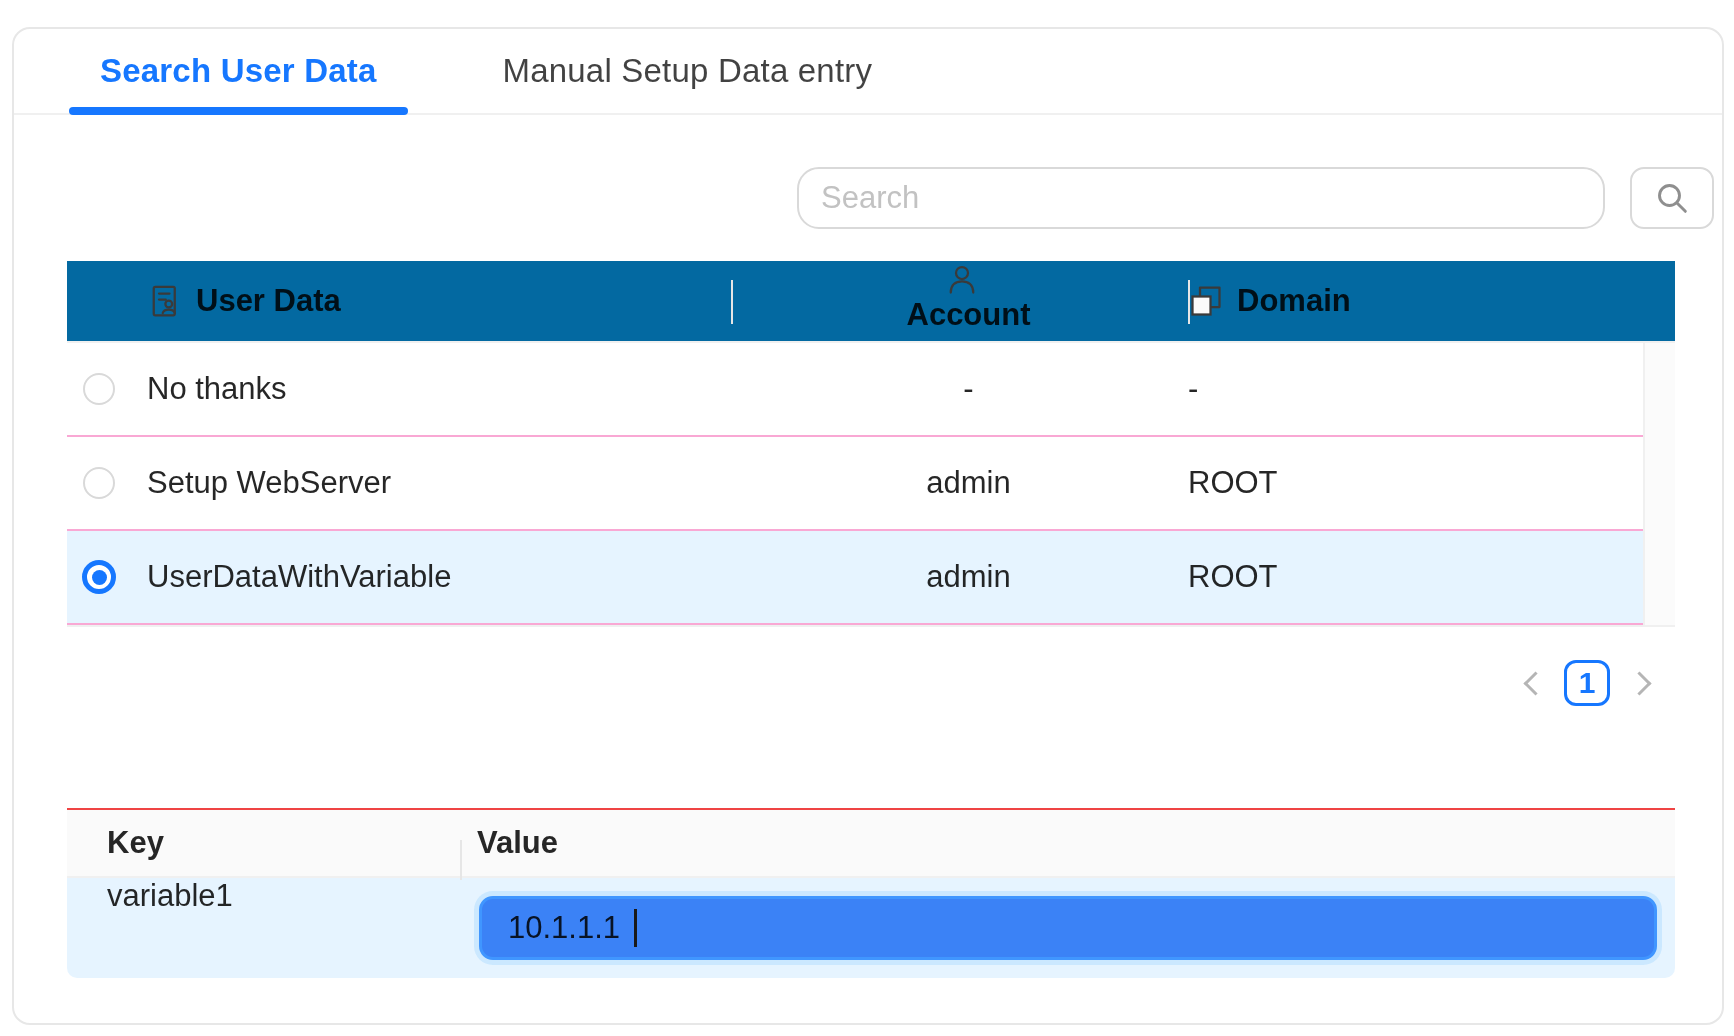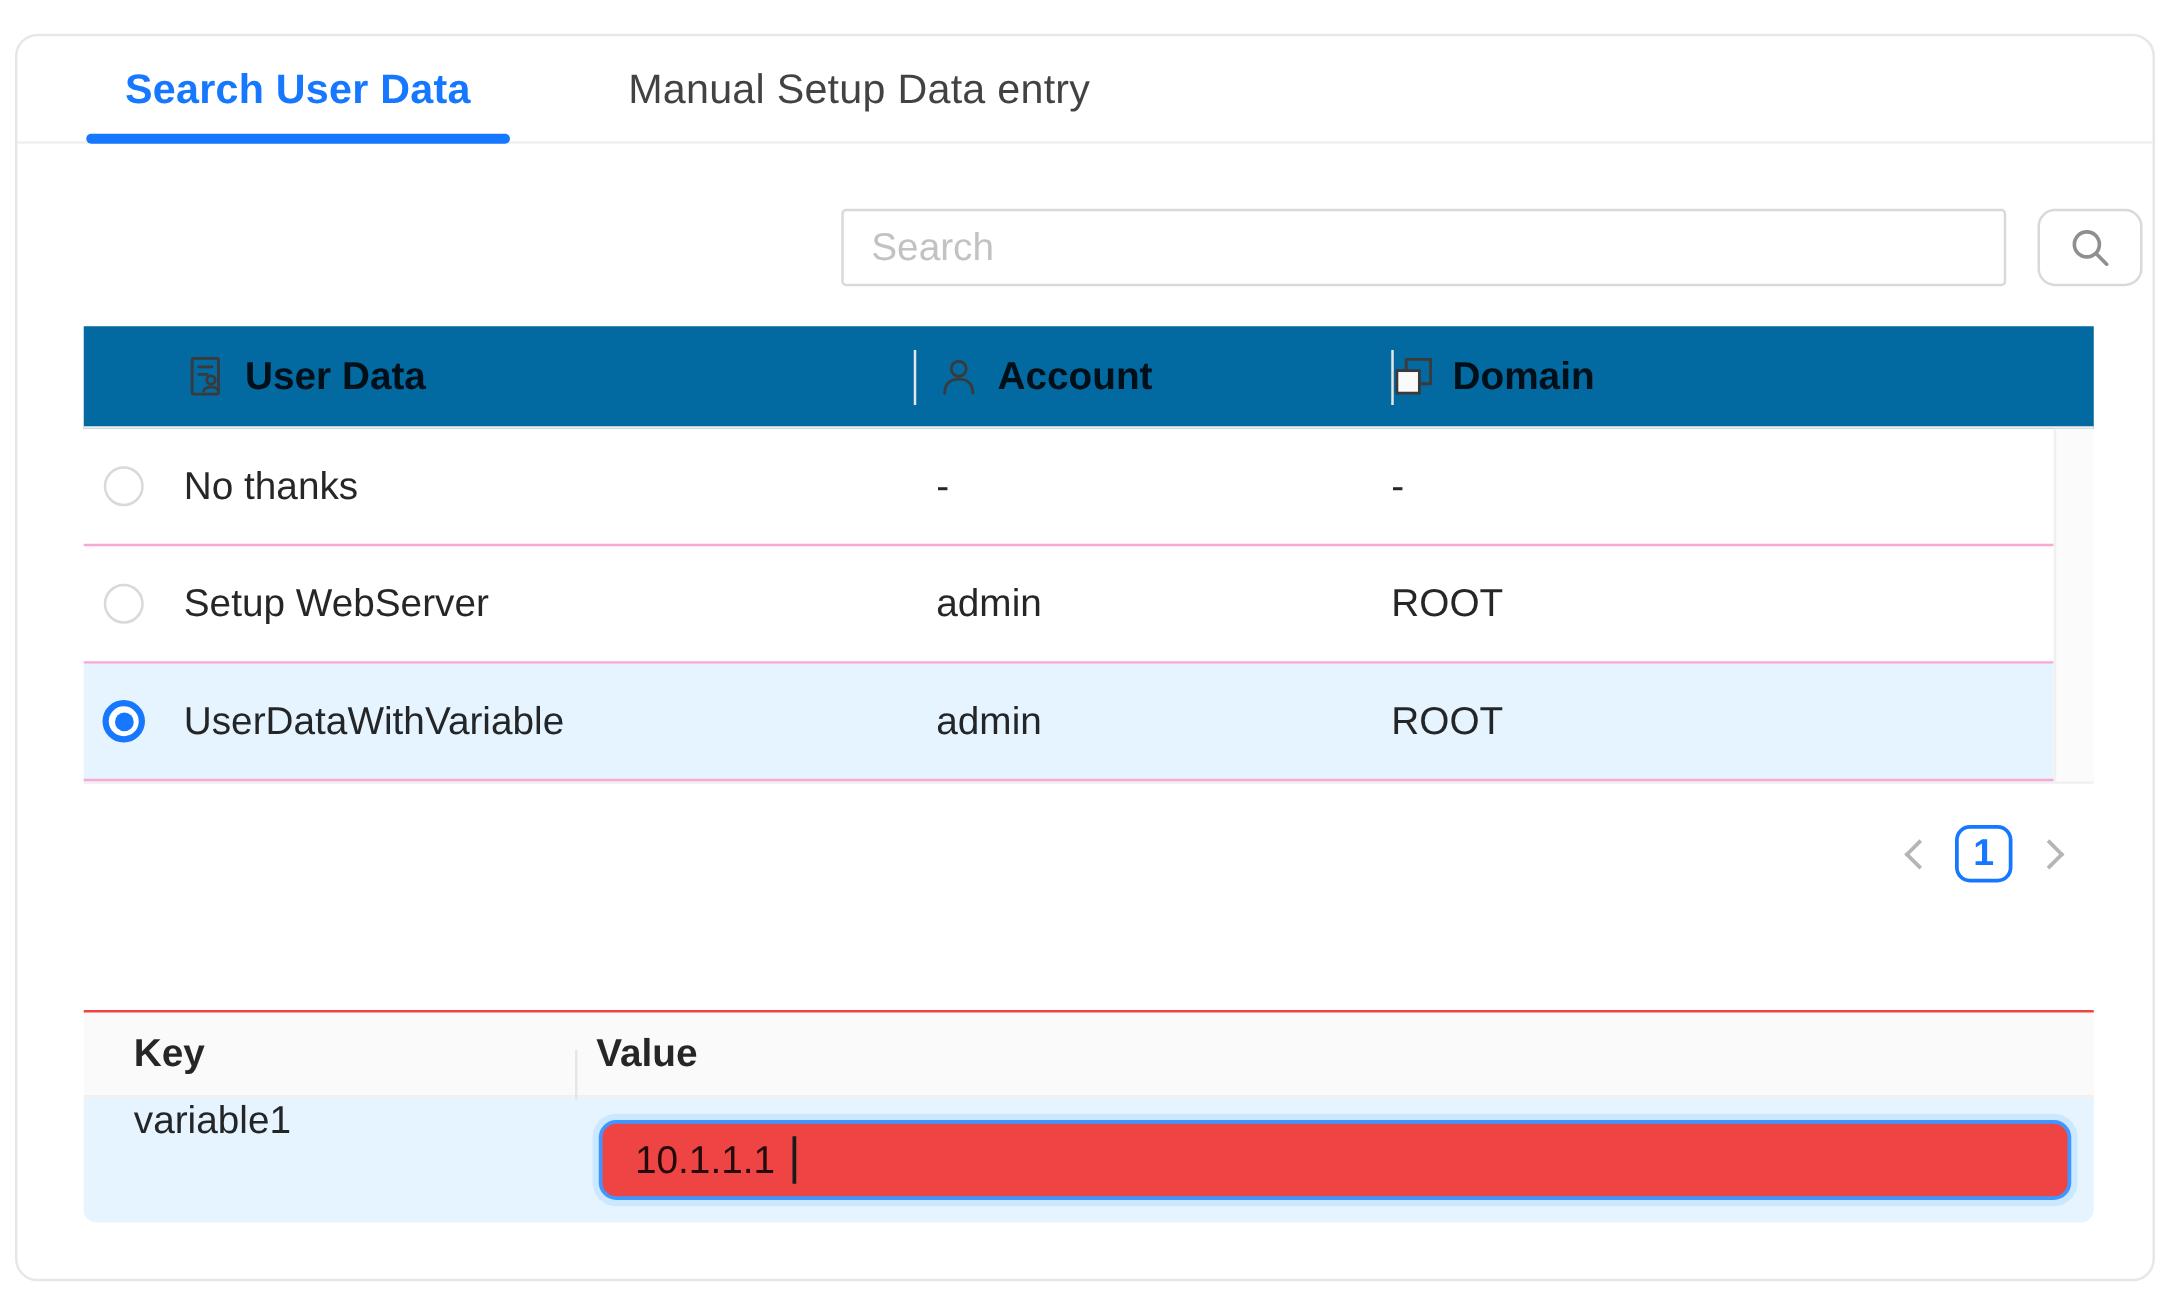--- a/index.html
+++ b/index.html
@@ -29,42 +29,42 @@
     content: ""; position: absolute; left: 0; right: 0; bottom: -2px;
     height: 8px; background: #1677ff; border-radius: 4px;
   }
 
   
   .search-row {
     margin-top: 52px; display: flex; justify-content: flex-end; align-items: center;
     padding-right: 8px;
   }
   .search-input {
-    width: 932px; height: 62px; border: 2px solid #d9d9d9; border-radius: 4px;
+    width: 808px; height: 62px; border: 2px solid #d9d9d9; border-radius: 22px;
     font-size: 31px; padding: 0 22px; color: rgba(0,0,0,0.85); outline: none;
     font-family: "Liberation Sans", "DejaVu Sans", sans-serif;
   }
   .search-input::placeholder { color: #c2c2c2; }
   .search-btn {
     width: 84px; height: 62px; margin-left: 25px; background: #fff;
     border: 2px solid #d9d9d9; border-radius: 14px;
     display: flex; align-items: center; justify-content: center; cursor: pointer;
   }
 
   
   .table { margin: 32px 47px 0 53px; }
   .thead {
     display: flex; align-items: center; height: 82px;
     background: #0369a1; border-bottom: 2px solid #f0f0f0;
     font-weight: 600; font-size: 31px;
   }
   .cell { display: flex; align-items: center; }
   .col-sel     { width: 64px; justify-content: center; }
   .col-user    { width: 600px; padding-left: 16px; }
-  .col-account { width: 382px; padding-left: 18px; }
+  .col-account { width: 457px; padding-left: 18px; flex-direction: column; }
   .col-domain  { flex: 1; }
   .thead .cell { position: relative; height: 100%; }
   .thead .col-account::before, .thead .col-domain::before {
     content: ""; position: absolute; left: 0; top: 19px;
     width: 2px; height: 44px; background: #e6e6e6;
   }
   .th-icon { width: 36px; height: 36px; margin-right: 13px; flex: none; }
 
   .tbody { position: relative; padding-right: 32px; border-bottom: 2px solid #f0f0f0; }
   .scroll-gutter {
@@ -111,21 +111,21 @@
   .kv-key { width: 393px; padding-left: 40px; }
   .kv-value { flex: 1; padding-left: 17px; position: relative; display: flex; align-items: center; }
   .kv-head .kv-value::before {
     content: ""; position: absolute; left: 0; top: 15px; width: 2px; height: 40px; background: #e6e6e6;
   }
   .kv-row {
     display: flex; height: 100px; background: #e6f4ff;
     font-size: 31px; border-radius: 0 0 10px 10px;
   }
   .value-input {
-    margin-left: 2px; width: 1178px; height: 64px; background: #ef4444;
+    margin-left: 2px; width: 1178px; height: 64px; background: #3b82f6;
     border: 3px solid #4096ff; border-radius: 14px;
     box-shadow: 0 0 0 5px rgba(5,145,255,0.12);
     display: flex; align-items: center; padding-left: 26px;
     font-size: 31px; color: rgba(0,0,0,0.85); cursor: text; gap: 11px;
   }
   .caret { display: inline-block; width: 3px; height: 38px; background: #1a1a1a; margin-left: 3px; }
 
   .icon-stroke { stroke: #3a3a3a; stroke-width: 3; fill: none; stroke-linecap: round; stroke-linejoin: round; }
 </style>
 </head>

